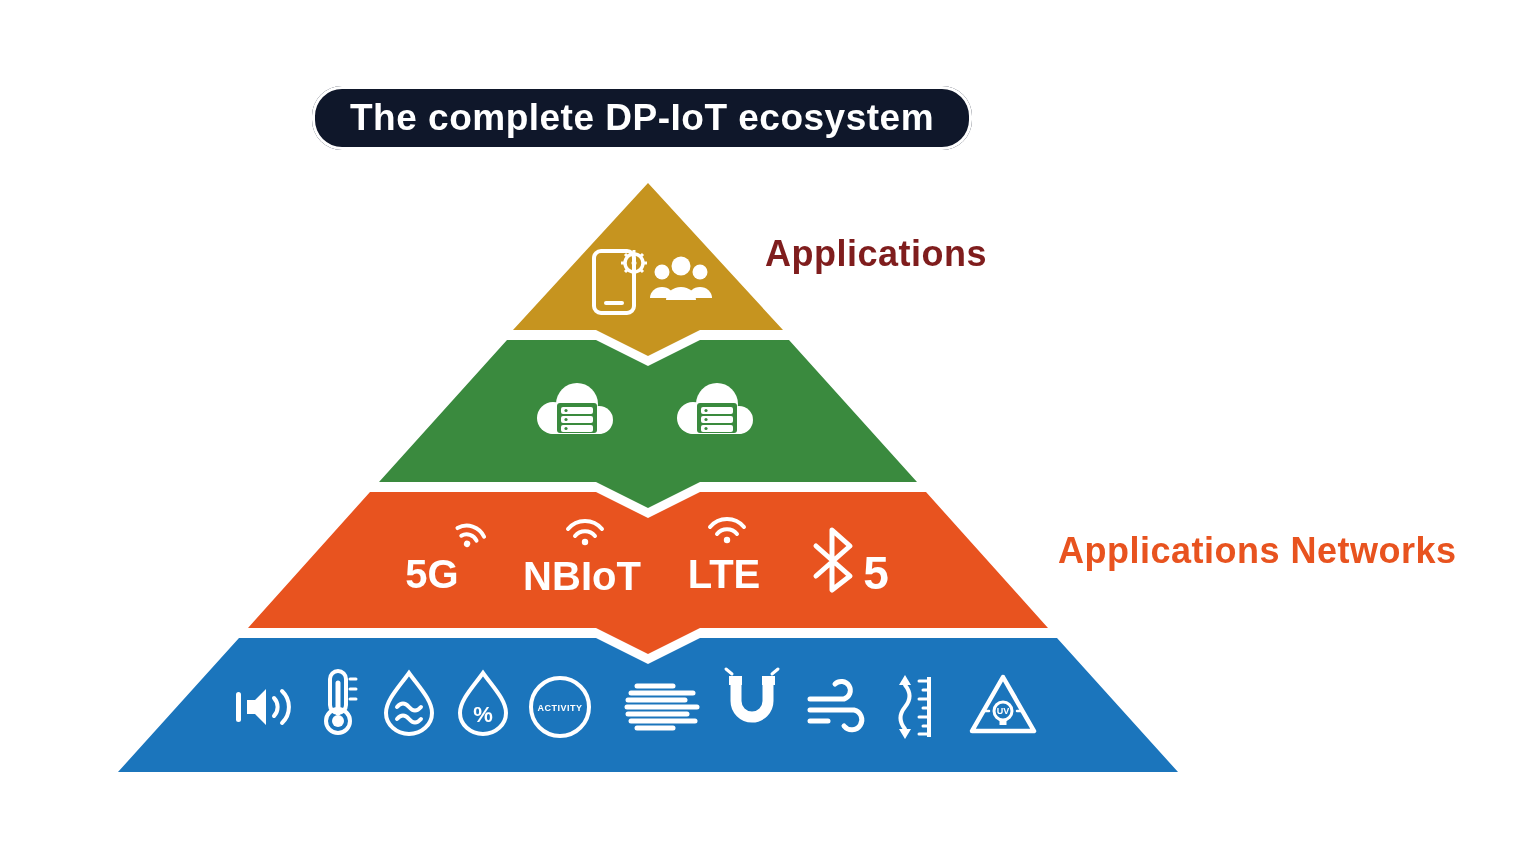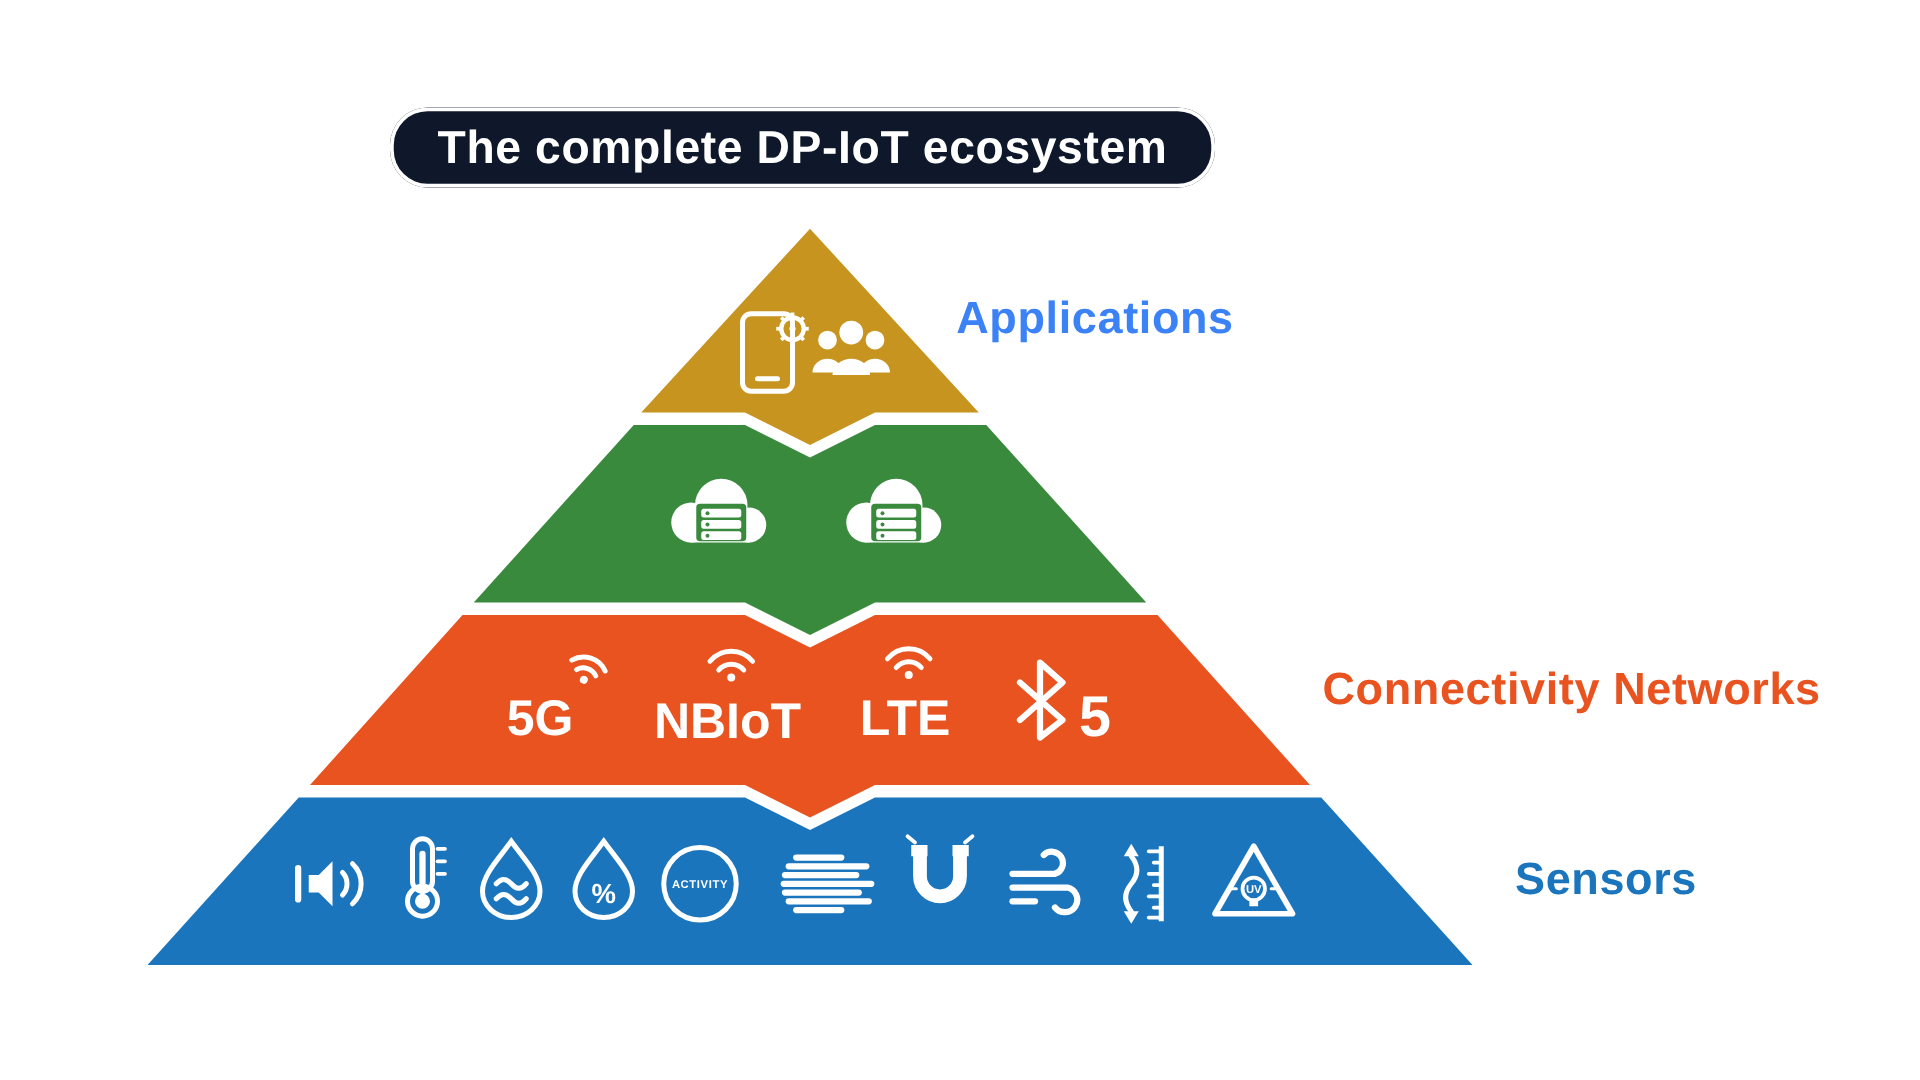--- a/index.html
+++ b/index.html
@@ -2,21 +2,21 @@
 <html><head>
 <meta charset="utf-8">
 <style>
   html,body{margin:0;padding:0;background:#ffffff;}
   #stage{position:relative;width:1536px;height:864px;background:#ffffff;overflow:hidden;
          font-family:"Liberation Sans",sans-serif;}
   .title-pill{position:absolute;left:312px;top:86px;background:#0f172a;color:#ffffff;
       font-size:37px;font-weight:bold;letter-spacing:.5px;padding:11px 38px;border-radius:30px;
       box-shadow:0 0 0 3px #ffffff inset;}
   .layer-label{position:absolute;font-weight:bold;font-size:36px;letter-spacing:.5px;white-space:nowrap;}
-  .lbl-applications{left:765px;top:233px;color:#3b82f6;}
+  .lbl-applications{left:765px;top:233px;color:#7f1d1d;}
   .lbl-servers{left:900px;top:386px;color:#3a8a3e;}
   .lbl-connectivity{left:1058px;top:530px;color:#e8531f;}
   .lbl-sensors{left:1212px;top:682px;color:#1b75bc;}
   svg{position:absolute;left:0;top:0;}
   .svgtext{font-family:"Liberation Sans",sans-serif;font-weight:bold;fill:#ffffff;}
   .net-text{font-size:40px;}
   .bt-five{font-size:46px;}
   .tiny-text{font-size:9px;letter-spacing:.5px;}
   .uv-text{font-size:9px;}
   .pct-text{font-size:22px;}
@@ -213,15 +213,14 @@
         <line x1="-14" y1="4" x2="-18" y2="4"></line>
           <line x1="14" y1="4" x2="18" y2="4"></line>
       </g>
       <text x="0" y="7" text-anchor="middle" class="svgtext uv-text">UV</text>
     </g>
   </svg>
 
   <div class="title-pill">The complete DP-IoT ecosystem</div>
 
   <div class="layer-label lbl-applications">Applications</div>
-  <div class="layer-label lbl-connectivity">Connectivity Networks</div>
-  <div class="layer-label lbl-sensors">Sensors</div>
+  <div class="layer-label lbl-connectivity">Applications Networks</div>
 </div>
 
 </body></html>

